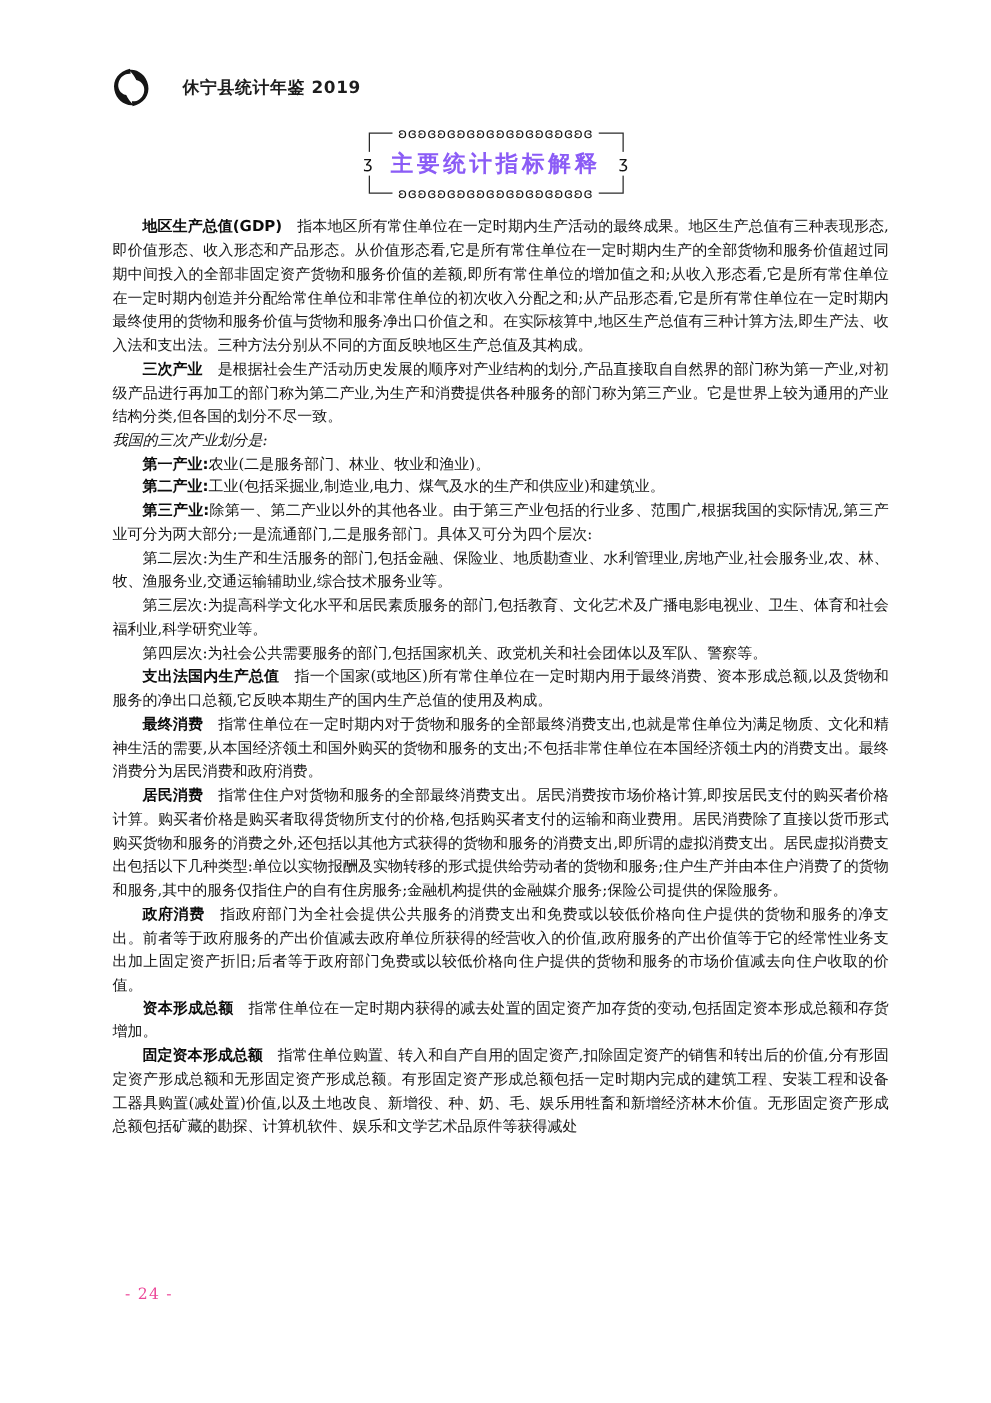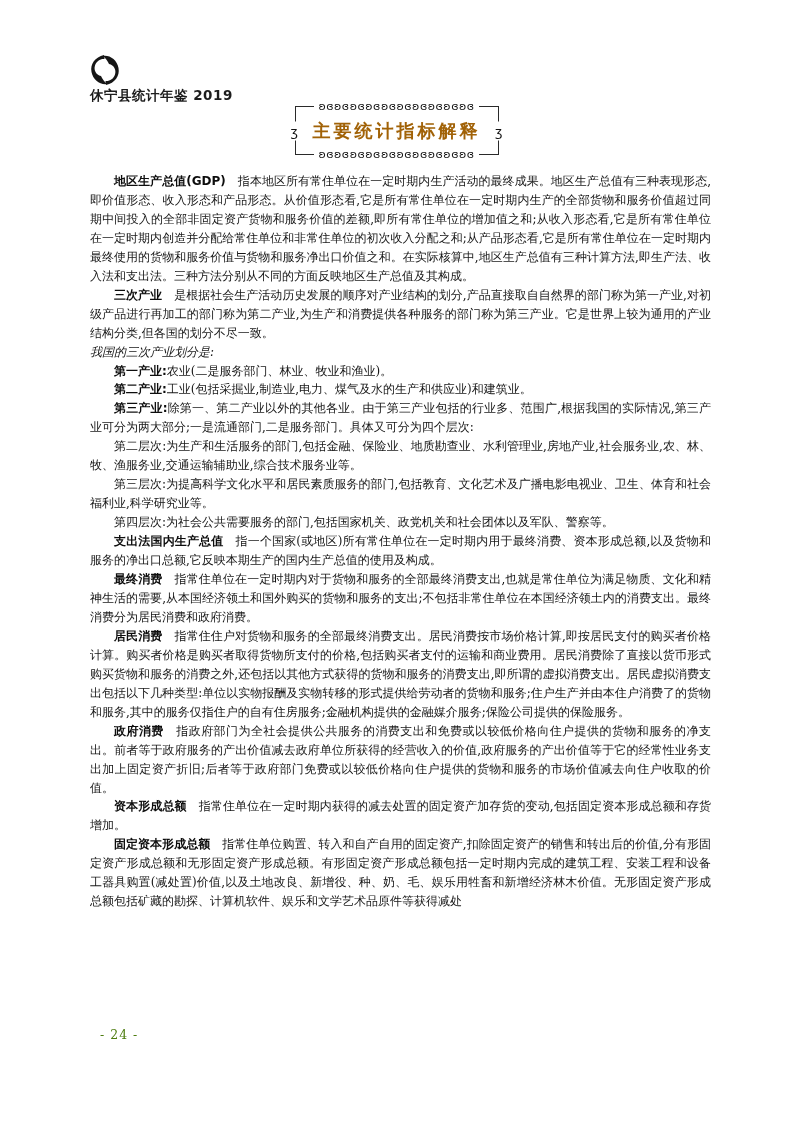--- a/index.html
+++ b/index.html
@@ -1,21 +1,21 @@
 <!DOCTYPE html>
 <html><head>
 <meta charset="utf-8">
 <style>
   html,body{margin:0;padding:0;background:#ffffff;}
   .page{
     position:relative;width:793px;height:1122px;background:#fff;
     font-family:"DejaVu Serif",serif;color:#161616;overflow:hidden;
   }
   
-  .header{position:absolute;top:54px;left:90px;display:flex;gap:1px;flex-direction:column;}
+  .header{position:absolute;top:54px;left:90px;display:flex;align-items:center;gap:26px;}
   .logo{width:30px;height:32px;display:block;}
   .yearbook-title{
     font-family:"DejaVu Sans",sans-serif;font-weight:600;font-size:13.5px;
     color:#1d1d1d;letter-spacing:0.5px;white-space:nowrap;
   }
   
   .title-frame{
     position:absolute;top:106px;left:50%;transform:translateX(-50%);
     border:1.3px solid #2a2a2a;padding:12px 17px 11px;background:#fff;
   }
@@ -29,34 +29,34 @@
   .orn-bottom{bottom:-6px;}
   .orn-side{
     position:absolute;top:50%;transform:translateY(-50%);
     font-family:"DejaVu Sans",sans-serif;font-size:13px;color:#111;
     background:#fff;line-height:1;padding:3px 0;
   }
   .orn-left{left:-5px;}
   .orn-right{right:-5px;}
   .page-title{
     font-family:"DejaVu Sans",sans-serif;font-weight:700;font-size:18px;
-    letter-spacing:3px;color:#a16207;white-space:nowrap;
+    letter-spacing:3px;color:#8b5cf6;white-space:nowrap;
   }
   
   .content{
     position:absolute;top:172px;left:90px;width:621px;
     text-align:justify;font-size:12px;line-height:18.95px;
   }
   .content p{margin:0;text-indent:2em;}
   .content p.noindent{text-indent:0;font-style:italic;}
   .term{font-family:"DejaVu Sans",sans-serif;font-weight:700;color:#0d0d0d;}
   
   .footer{
     position:absolute;top:1027px;left:100px;
-    font-size:12.5px;letter-spacing:1px;color:#4d7c0f;
+    font-size:12.5px;letter-spacing:1px;color:#ec4899;
   }
 </style>
 </head>
 <body>
 
 <div class="page">
 
   <div class="header">
     <svg class="logo" viewBox="0 0 30 32" xmlns="http://www.w3.org/2000/svg" aria-hidden="true">
       <path d="M14 1 C5 3 0 10 1.5 18 C3 26 10 31 17 30 C14 27 12.2 25 11 22 C6 21 3.5 16 5 11.5 C6.5 7 10.5 4.5 14.5 5 Z" fill="#161616"></path>

